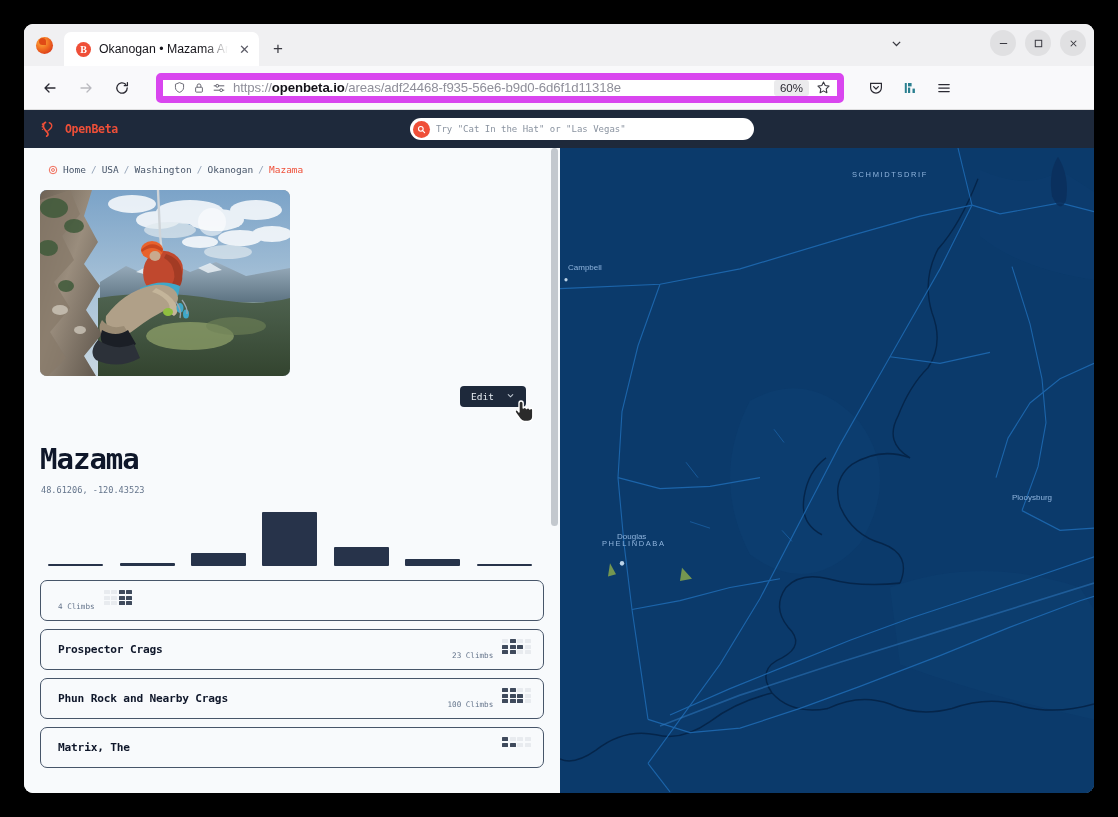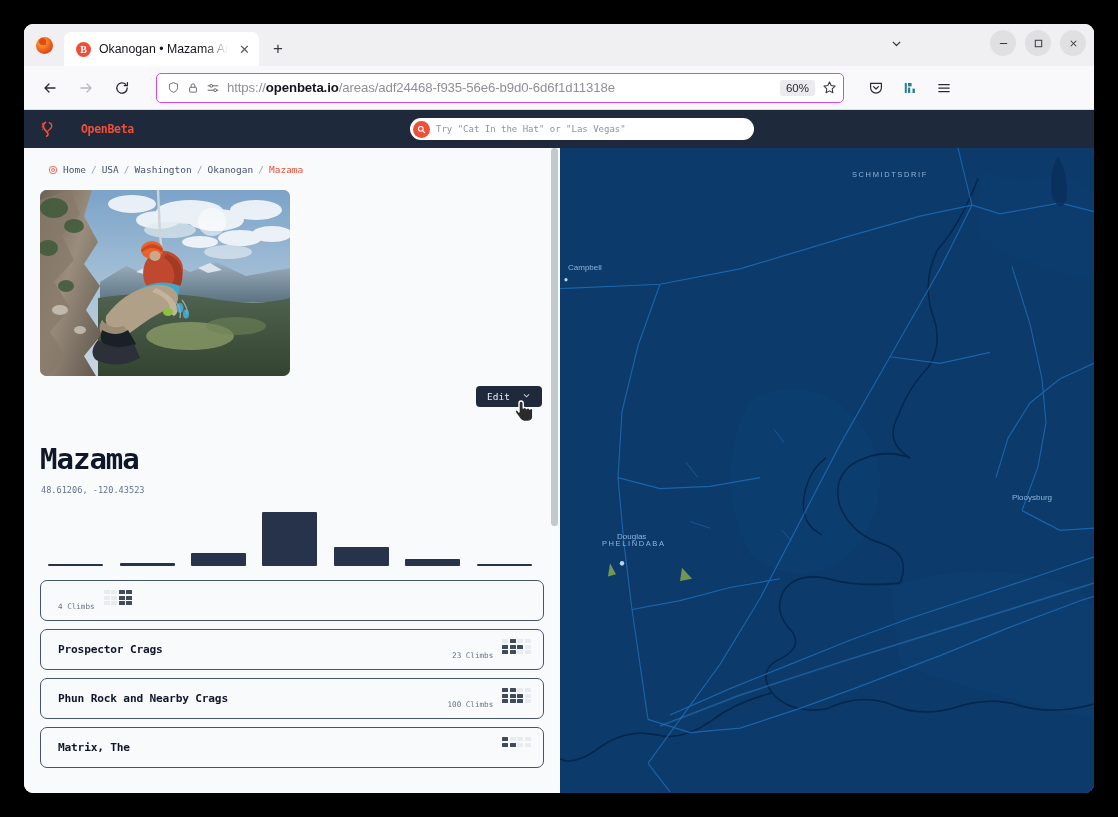--- a/index.html
+++ b/index.html
@@ -111,21 +111,21 @@
     width: 32px; height: 32px; border-radius: 5px;
     display: flex; align-items: center; justify-content: center;
     color: #2b2a33;
   }
   .navbtn.dim { color: #b9b9bf; }
   .urlbar {
     flex: 1;
     height: 30px;
     margin: 0 6px 0 14px;
     background: #ffffff;
-    border: 1px solid #d946ef;
+    border: 7px solid #d946ef;
     border-radius: 5px;
     display: flex; align-items: center;
     padding: 0 6px 0 10px;
     gap: 7px;
     max-width: 688px;
   }
   .url-ico { display: flex; align-items: center; color: #5b5b66; flex: none; }
   .url-text {
     flex: 1;
     font-size: 13.2px;
@@ -145,21 +145,21 @@
   
   .page { flex: 1; position: relative; overflow: hidden; display: flex; flex-direction: column; }
 
   .ob-header {
     height: 38px; background: #1e293b;
     display: flex; align-items: center;
     padding: 0 14px;
     flex: none;
     position: relative;
   }
-  .ob-logo { display: flex; align-items: center; gap: 23px; }
+  .ob-logo { display: flex; align-items: center; gap: 7px; }
   .ob-logo-text {
     color: #ef4f38; font-size: 11.5px; font-weight: 700;
     font-family: "DejaVu Sans Mono", monospace;
     letter-spacing: -0.3px;
   }
   .ob-search {
     position: absolute; left: 386px; top: 50%;
     transform: translateY(-50%);
     width: 344px; height: 22px;
     background: #fff; border-radius: 11px;
@@ -224,21 +224,21 @@
     width: 250px; height: 186px;
     border-radius: 7px;
     overflow: hidden;
     position: relative;
     background: #7d8a93;
   }
   .hero svg { display: block; width: 100%; height: 100%; }
 
   .edit-row {
     display: flex; justify-content: flex-end;
-    padding-right: 18px;
+    padding-right: 34px;
     margin-top: 10px;
     position: relative;
   }
   .edit-btn {
     background: #1e293b; color: #e7edf3;
     border-radius: 4px;
     height: 21px; padding: 0 11px;
     display: flex; align-items: center; gap: 12px;
     font-size: 9.5px;
     font-family: "DejaVu Sans Mono", monospace;

